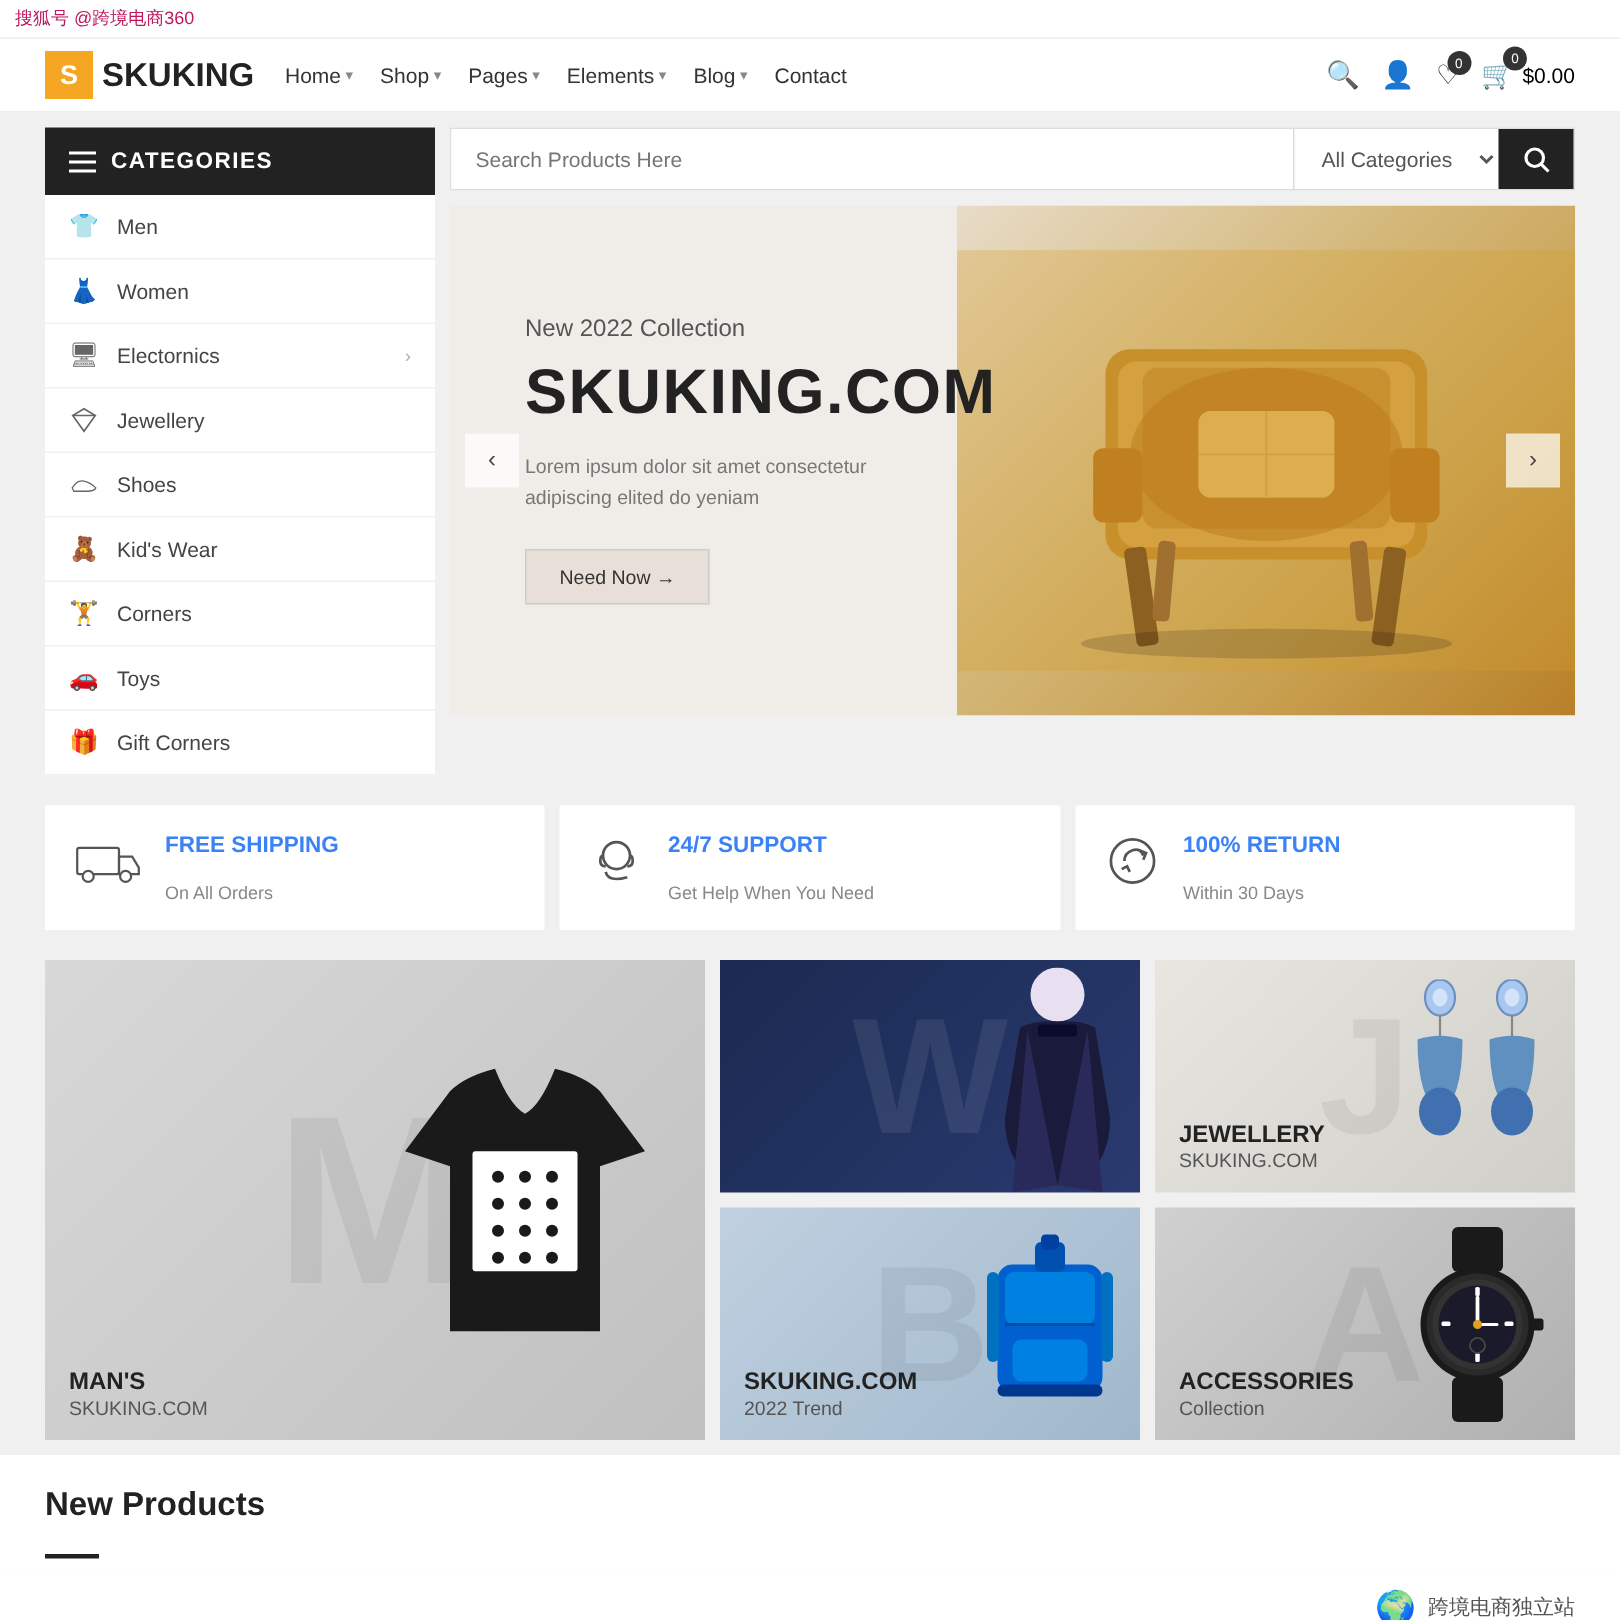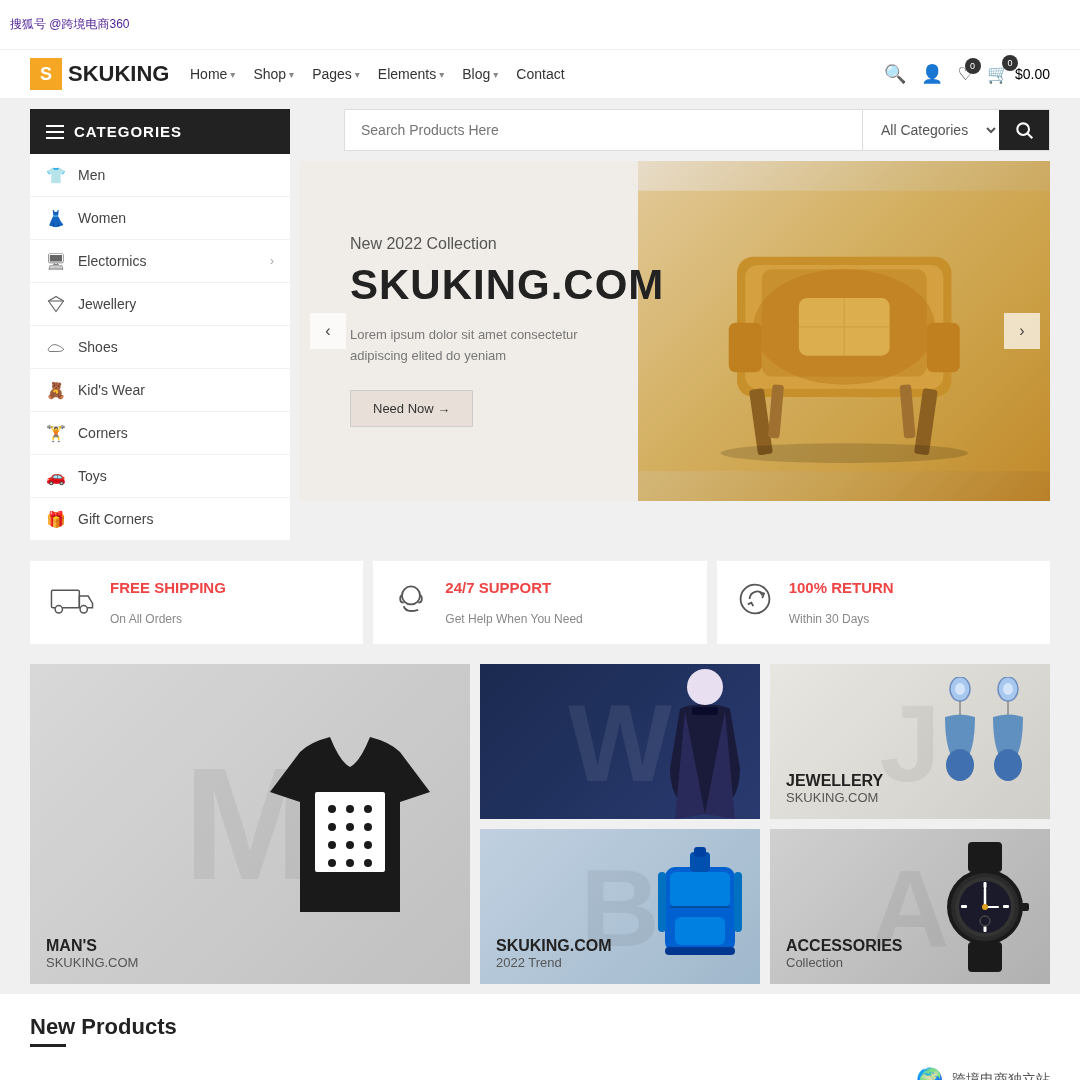--- a/index.html
+++ b/index.html
@@ -2,22 +2,22 @@
 <html><head>
   <meta charset="utf-8">
   <style>
     * { box-sizing: border-box; margin: 0; padding: 0; }
     body { font-family: Arial, sans-serif; background: #f5f5f5; color: #333; width: 1080px; }
 
     
     .top-watermark {
       background: #fff;
       font-size: 12px;
-      color: #4c1d95;
-      padding: 16px 10px;
+      color: #be185d;
+      padding: 4px 10px;
       border-bottom: 1px solid #eee;
     }
 
     
     .header {
       background: #fff;
       display: flex;
       align-items: center;
       padding: 8px 30px;
       border-bottom: 1px solid #eee;
@@ -163,21 +163,20 @@
       display: flex;
       flex-direction: column;
       gap: 10px;
     }
 
     
     .search-bar {
       display: flex;
       background: #fff;
       border: 1px solid #ddd;
-      margin-left: 44px;
     }
     .search-bar input {
       flex: 1;
       border: none;
       padding: 12px 16px;
       font-size: 14px;
       outline: none;
       color: #999;
     }
     .search-bar .cat-select {
@@ -278,21 +277,21 @@
       gap: 16px;
       padding: 18px 20px;
     }
     .feature-icon {
       font-size: 34px;
       color: #555;
     }
     .feature-text .feature-title {
       font-weight: bold;
       font-size: 15px;
-      color: #ef4444;
+      color: #3b82f6;
     }
     .feature-text .feature-sub {
       font-size: 12px;
       color: #888;
       margin-top: 16px;
     }
 
     
     .promo-grid {
       display: flex;
@@ -367,21 +366,21 @@
 
     
     .new-products {
       padding: 20px 30px 10px;
       background: #fff;
     }
     .section-title {
       font-size: 22px;
       font-weight: bold;
       color: #222;
-      margin-bottom: 4px;
+      margin-bottom: 20px;
     }
     .section-underline {
       width: 36px;
       height: 3px;
       background: #222;
       margin-top: 4px;
     }
 
     
     .hero-img-container {

